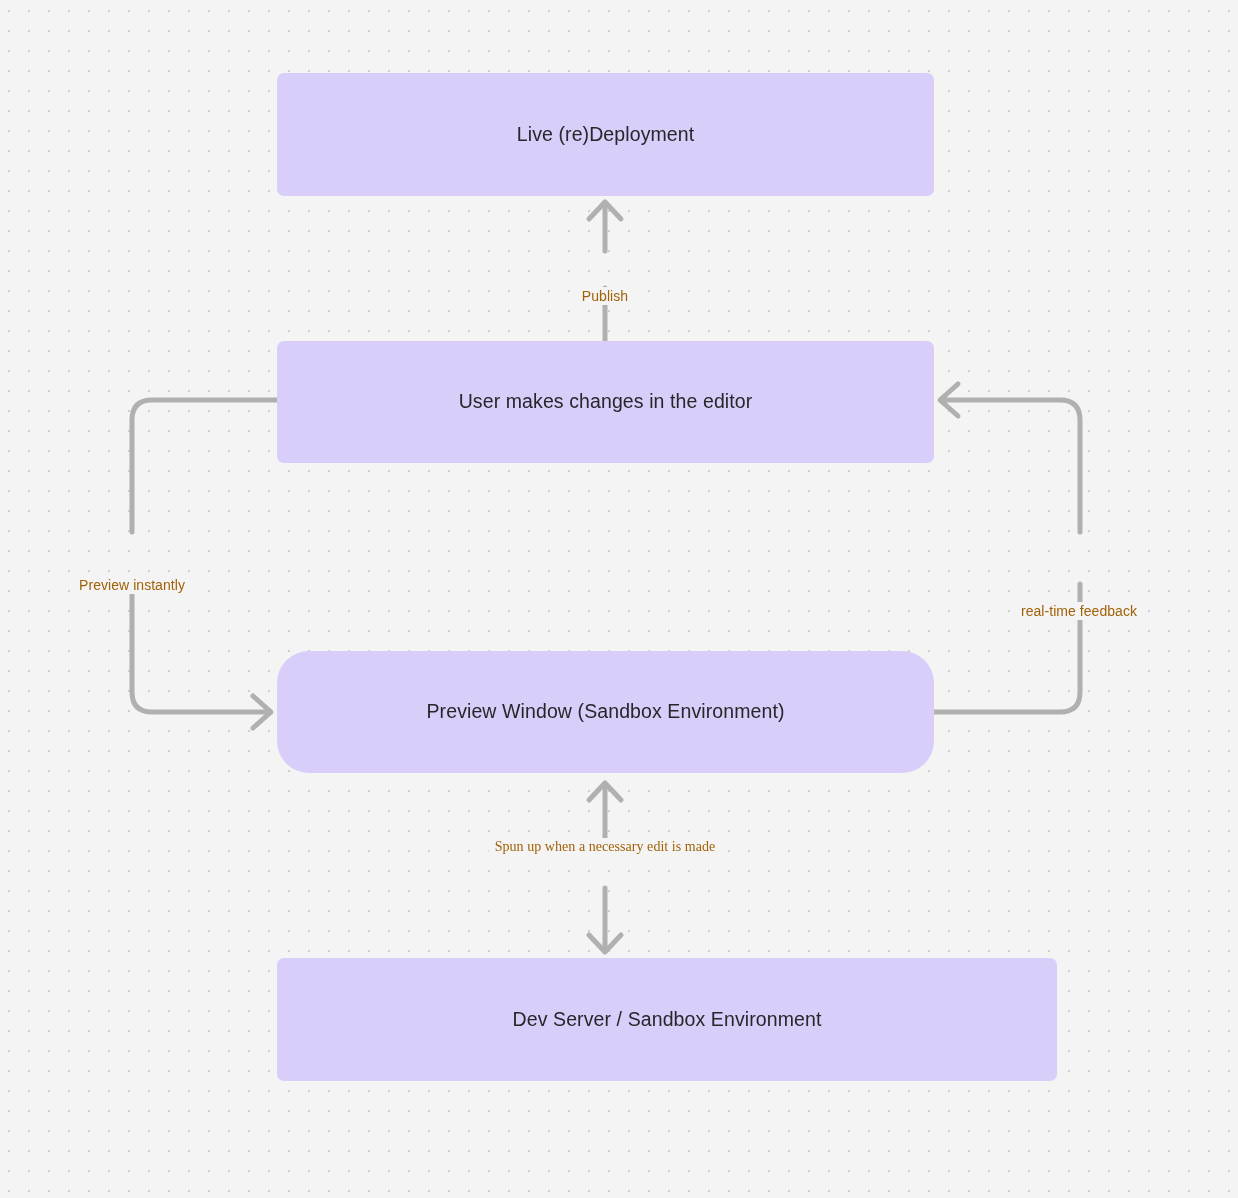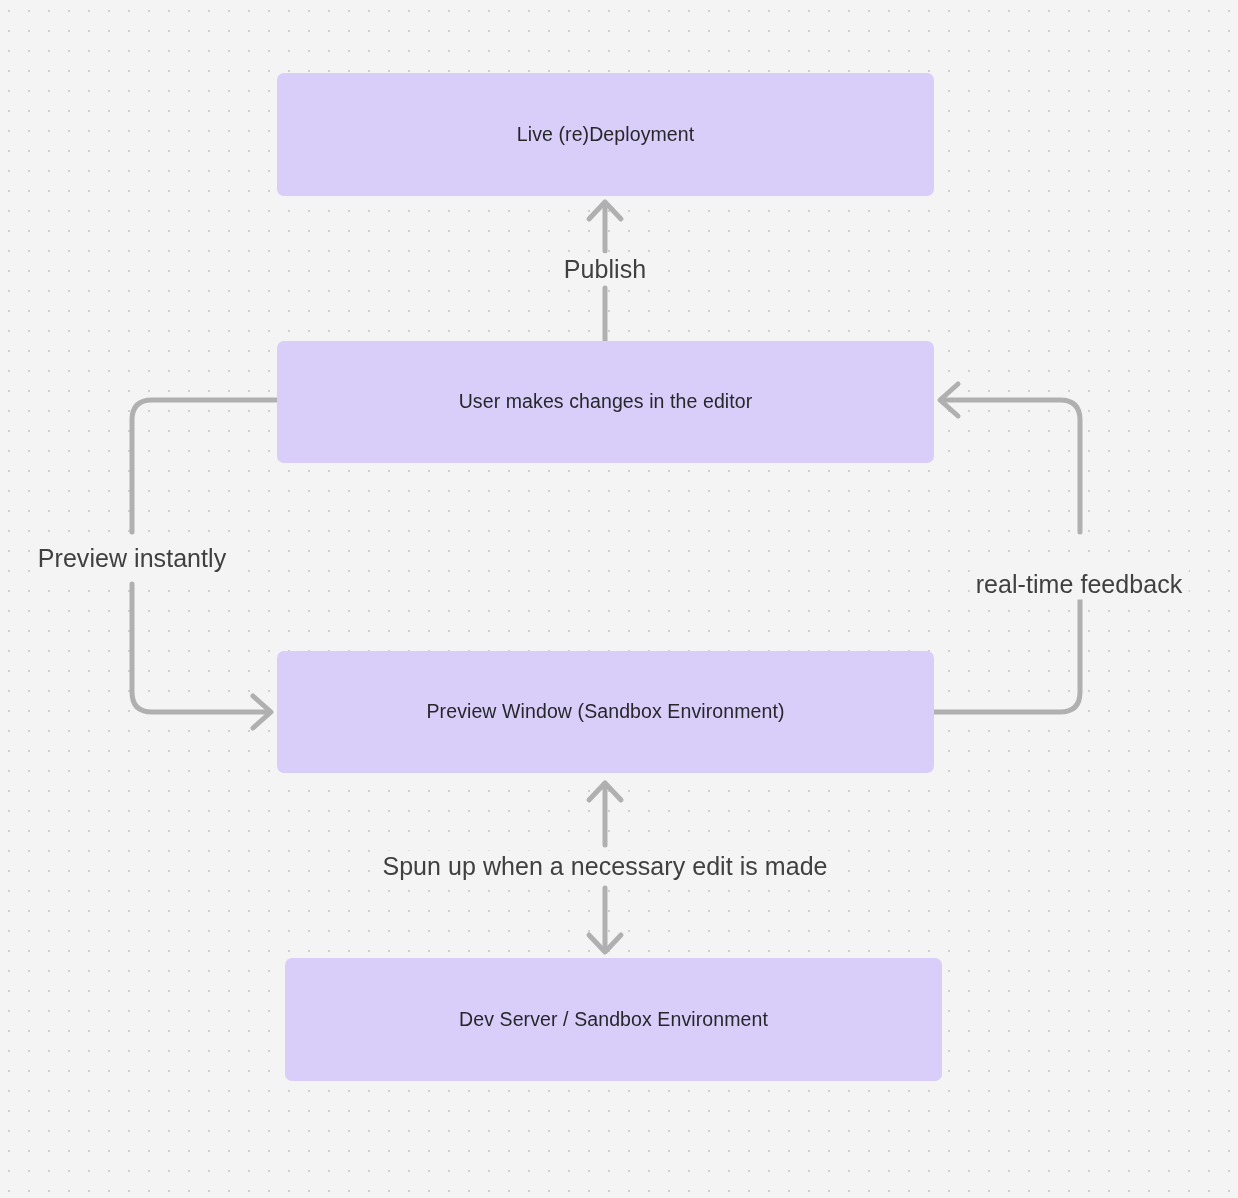--- a/index.html
+++ b/index.html
@@ -37,27 +37,28 @@
     align-items: center;
     justify-content: center;
     color: #27272a;
     font-size: 19.5px;
     letter-spacing: 0.1px;
     line-height: 1.3;
     text-align: center;
   }
   .edge-label {
     position: absolute;
-    color: #404040;
-    font-size: 25px;
+    color: #a16207;
+    font-size: 14px;
     letter-spacing: 0.05px;
     white-space: nowrap;
     background: #f4f4f4;
     padding: 1px 6px;
     transform: translate(-50%, -50%);
+    margin-top: 27px;
   }
 </style>
 </head>
 <body>
 
 <div id="canvas">
 
   <svg id="edges" viewBox="0 0 1238 1198" width="1238" height="1198" xmlns="http://www.w3.org/2000/svg">
 
     <g>
@@ -87,29 +88,29 @@
   </svg>
 
   <div class="node" style="left:277px; top:341px; width:657px; height:122px;">
     <span>User makes changes in the editor</span>
   </div>
 
   <div class="node" style="left:277px; top:73px; width:657px; height:123px;">
     <span>Live (re)Deployment</span>
   </div>
 
-  <div class="node" style="left:277px; top:651px; width:657px; height:122px;">
+  <div class="node" style="left:277px; top:651px; width:657px; height:122px;border-radius:32px;">
     <span>Preview Window (Sandbox Environment)</span>
   </div>
 
-  <div class="node" style="left:277px; top:958px; width:657px; height:123px;margin-left:8px;">
+  <div class="node" style="left:277px; top:958px; width:780px; height:123px;">
     <span>Dev Server / Sandbox Environment</span>
   </div>
 
   <div class="edge-label" style="left:605px; top:269px;">Publish</div>
 
   <div class="edge-label" style="left:132px; top:558px;">Preview instantly</div>
 
   <div class="edge-label" style="left:1079px; top:584px;">real-time feedback</div>
 
-  <div class="edge-label" style="left:605px; top:866px;">Spun up when a necessary edit is made</div>
+  <div class="edge-label" style="left:605px; top:820px;font-family:Liberation Serif, serif;">Spun up when a necessary edit is made</div>
 
 </div>
 
 </body></html>

